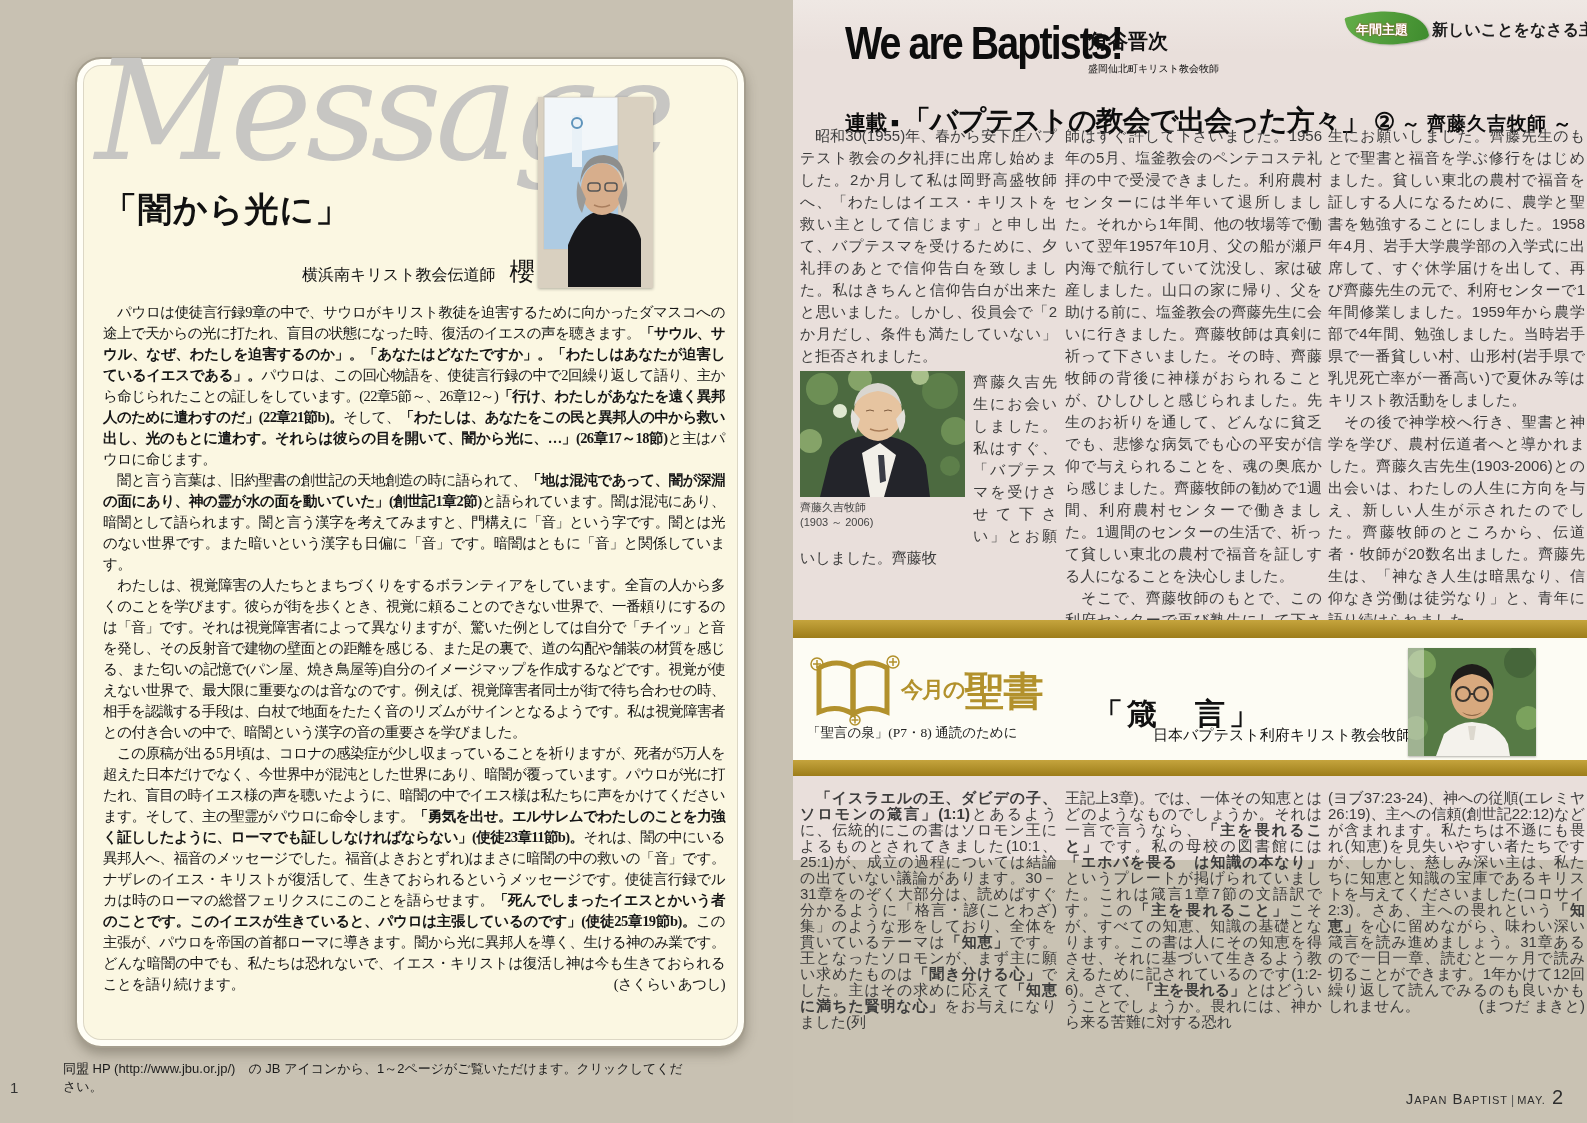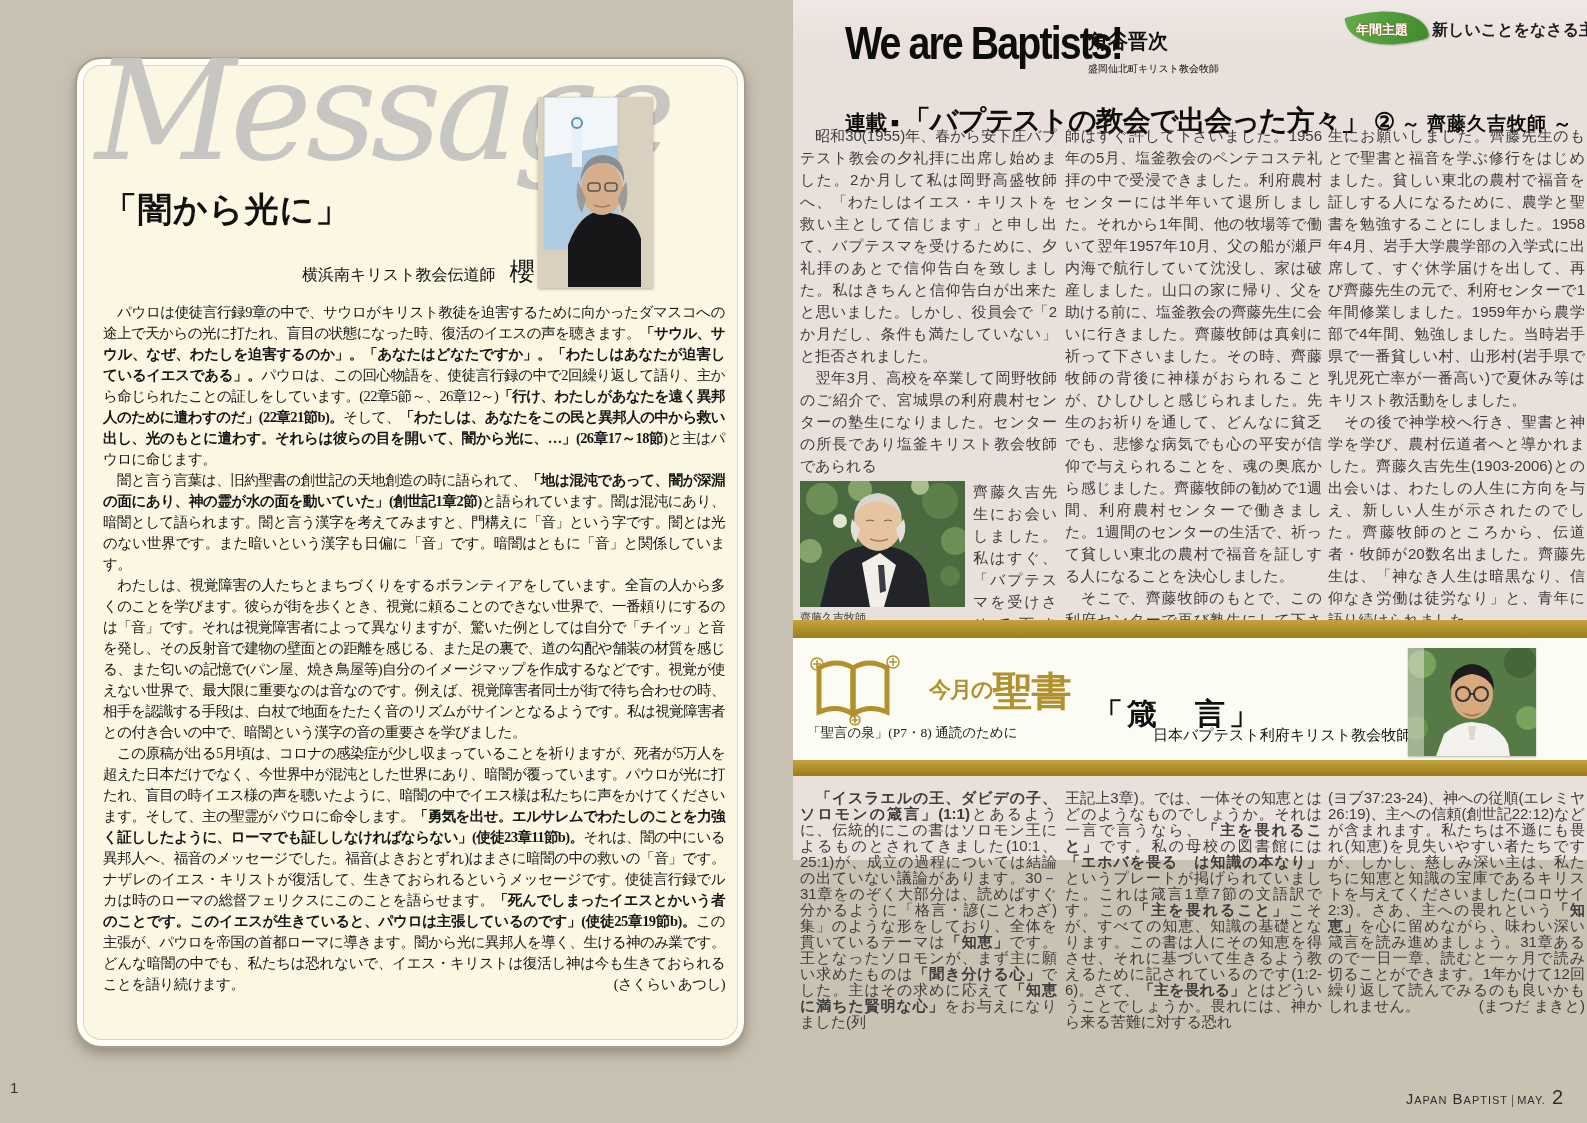--- a/index.html
+++ b/index.html
@@ -54,21 +54,21 @@
   #ta-col1{left:7px;} #ta-col2{left:272px;} #ta-col3{left:535px;}
   .photo-row{margin-top:4px;}
   .photo2-wrap{float:left;width:165px;margin-right:8px;}
   .photo2{width:165px;height:126px;overflow:hidden;}
   .caption{font-size:11px;line-height:15px;color:#444;margin-top:3px;text-align:left;}
   .attr-line{text-align:right;}
 
   .gold-bar{position:absolute;left:0;width:794px;background:linear-gradient(#c5a43d,#9d7d1a);}
   #gbar1{top:620px;height:18px;} #gbar2{top:760px;height:16px;}
   .mid-band{position:absolute;left:0;top:638px;width:794px;height:122px;background:#fdfcf4;}
-  .logo{position:absolute;left:16px;top:14px;display:flex;align-items:center;gap:28px;}
+  .logo{position:absolute;left:16px;top:14px;display:flex;align-items:center;}
   .logo-text{color:#b2912c;font-weight:bold;white-space:nowrap;letter-spacing:-1px;}
   .logo-text .big{font-size:40px;} .logo-text .small{font-size:22px;vertical-align:8px;}
   .logo-sub{position:absolute;left:14px;top:86px;font-size:13.5px;color:#222;white-space:nowrap;text-align:center;}
   .mid-title{position:absolute;left:300px;top:25px;font-size:30px;font-weight:bold;color:#111;letter-spacing:4px;white-space:nowrap;margin-top:31px;}
   .mid-author{position:absolute;left:360px;top:84px;white-space:nowrap;color:#111;}
   .mid-author .role{font-size:15px;} .mid-author .name{font-size:18px;margin-left:12px;}
   .photo3{position:absolute;left:615px;top:10px;width:128px;height:108px;overflow:hidden;box-shadow:0 1px 2px rgba(0,0,0,.3);}
 
   .ba-col{position:absolute;top:790px;width:257px;font-size:15px;line-height:16px;color:#3c3c3c;text-align:justify;}
   .ba-col p{margin:0;}
@@ -113,20 +113,21 @@
     </div>
 
     <div class="msg-body serif">
       <p><span>　パウロは使徒言行録9章の中で、サウロがキリスト教徒を迫害するために向かったダマスコへの途上で天からの光に打たれ、盲目の状態になった時、復活のイエスの声を聴きます。</span><span class="b">「サウル、サウル、なぜ、わたしを迫害するのか」。「あなたはどなたですか」。「わたしはあなたが迫害しているイエスである」。</span><span>パウロは、この回心物語を、使徒言行録の中で2回繰り返して語り、主から命じられたことの証しをしています。(22章5節～、26章12～)</span><span class="b">「行け、わたしがあなたを遠く異邦人のために遣わすのだ」(22章21節b)。</span><span>そして、</span><span class="b">「わたしは、あなたをこの民と異邦人の中から救い出し、光のもとに遣わす。それらは彼らの目を開いて、闇から光に、…」(26章17～18節)</span><span>と主はパウロに命じます。</span></p>
       <p><span>　闇と言う言葉は、旧約聖書の創世記の天地創造の時に語られて、</span><span class="b">「地は混沌であって、闇が深淵の面にあり、神の霊が水の面を動いていた」(創世記1章2節)</span><span>と語られています。闇は混沌にあり、暗闇として語られます。闇と言う漢字を考えてみますと、門構えに「音」という字です。闇とは光のない世界です。また暗いという漢字も日偏に「音」です。暗闇はともに「音」と関係しています。</span></p>
       <p><span>　わたしは、視覚障害の人たちとまちづくりをするボランティアをしています。全盲の人から多くのことを学びます。彼らが街を歩くとき、視覚に頼ることのできない世界で、一番頼りにするのは「音」です。それは視覚障害者によって異なりますが、驚いた例としては自分で「チイッ」と音を発し、その反射音で建物の壁面との距離を感じる、また足の裏で、道の勾配や舗装の材質を感じる、また匂いの記憶で(パン屋、焼き鳥屋等)自分のイメージマップを作成するなどです。視覚が使えない世界で、最大限に重要なのは音なのです。例えば、視覚障害者同士が街で待ち合わせの時、相手を認識する手段は、白杖で地面をたたく音のリズムがサインとなるようです。私は視覚障害者との付き合いの中で、暗闇という漢字の音の重要さを学びました。</span></p>
       <p><span><span>　この原稿が出る5月頃は、コロナの感染症が少し収まっていることを祈りますが、死者が5万人を超えた日本だけでなく、今世界中が混沌とした世界にあり、暗闇が覆っています。パウロが光に打たれ、盲目の時イエス様の声を聴いたように、暗闇の中でイエス様は私たちに声をかけてくださいます。そして、主の聖霊がパウロに命令します。</span><span class="b">「勇気を出せ。エルサレムでわたしのことを力強く証ししたように、ローマでも証ししなければならない」(使徒23章11節b)。</span><span>それは、闇の中にいる異邦人へ、福音のメッセージでした。福音(よきおとずれ)はまさに暗闇の中の救いの「音」です。ナザレのイエス・キリストが復活して、生きておられるというメッセージです。使徒言行録でルカは時のローマの総督フェリクスにこのことを語らせます。</span><span class="b">「死んでしまったイエスとかいう者のことです。このイエスが生きていると、パウロは主張しているのです」(使徒25章19節b)。</span><span>この主張が、パウロを帝国の首都ローマに導きます。闇から光に異邦人を導く、生ける神のみ業です。どんな暗闇の中でも、私たちは恐れないで、イエス・キリストは復活し神は今も生きておられることを語り続けます。</span></span><span class="attr-float">(さくらい あつし)</span></p>
     </div>
   </div>
 
+  <div class="left-footer">同盟 HP (http://www.jbu.or.jp/)　の JB アイコンから、1～2ページがご覧いただけます。クリックしてください。</div>
   <div class="pageno-left">1</div>
 </div>
 
 <div id="right-page">
 
   <div class="wab-brand">We are Baptists!</div>
   <div class="wab-author serif">
     <div class="name">角谷晋次</div>
     <div class="role">盛岡仙北町キリスト教会牧師</div>
   </div>
@@ -135,21 +136,20 @@
     <div class="theme-badge">年間主題</div>
     <div class="theme-title">新しいことをなさる主</div>
 
   </div>
   <div class="series serif">
     <span class="lbl">連載</span><span class="bullet">■</span><span class="ttl">「バプテストの教会で出会った方々」</span><span class="num">②</span><span class="sub">～ 齊藤久吉牧師 ～</span>
   </div>
 
   <div class="ta-col" id="ta-col1">
     <p>　昭和30(1955)年、春から安下庄バプテスト教会の夕礼拝に出席し始めました。2か月して私は岡野高盛牧師へ、「わたしはイエス・キリストを救い主として信じます」と申し出て、バプテスマを受けるために、夕礼拝のあとで信仰告白を致しました。私はきちんと信仰告白が出来たと思いました。しかし、役員会で「2か月だし、条件も満たしていない」と拒否されました。</p>
-    <p>　翌年3月、高校を卒業して岡野牧師のご紹介で、宮城県の利府農村センターの塾生になりました。センターの所長であり塩釜キリスト教会牧師であられる</p>
     <div class="photo-row">
       <div class="photo2-wrap">
         <div class="photo2">
           <svg width="165" height="126" viewBox="0 0 165 126">
             <rect width="165" height="126" fill="#4c6a40"></rect>
             <circle cx="22" cy="18" r="16" fill="#6d8f55"></circle>
               <circle cx="60" cy="8" r="12" fill="#85a368"></circle>
             <circle cx="140" cy="20" r="18" fill="#5d7f4a"></circle>
               <circle cx="155" cy="60" r="14" fill="#6d8f55"></circle>
             <circle cx="10" cy="70" r="12" fill="#85a368"></circle>

